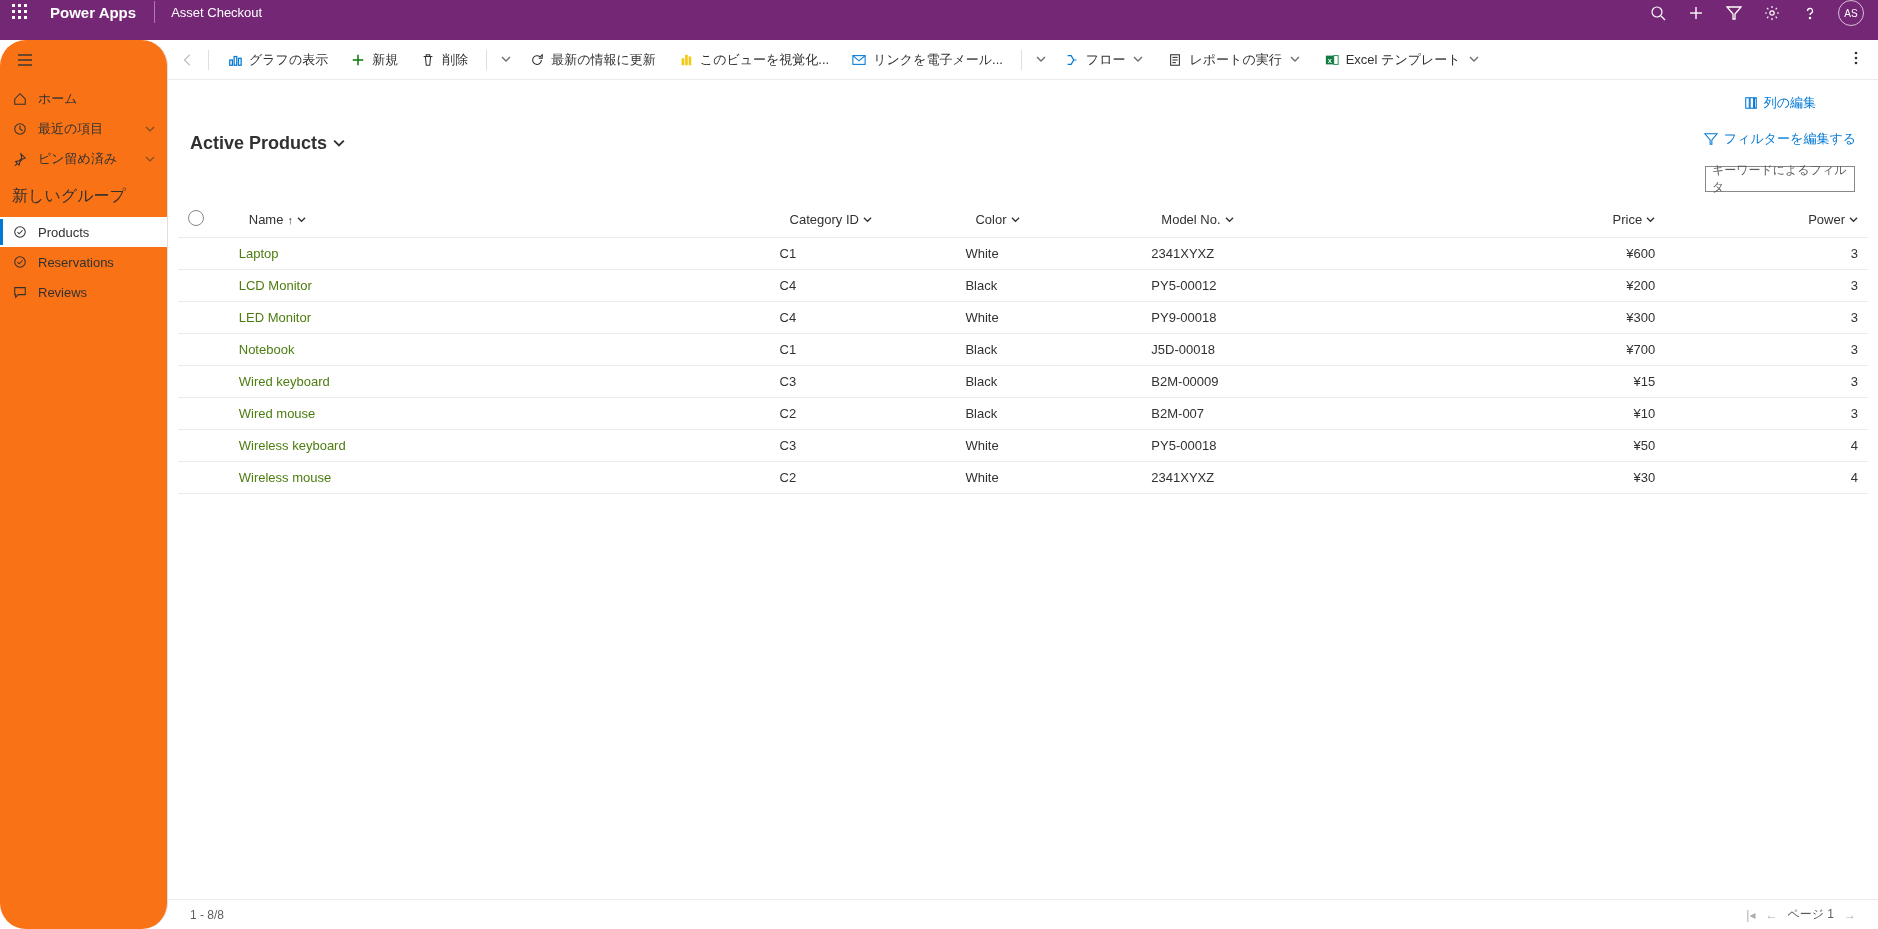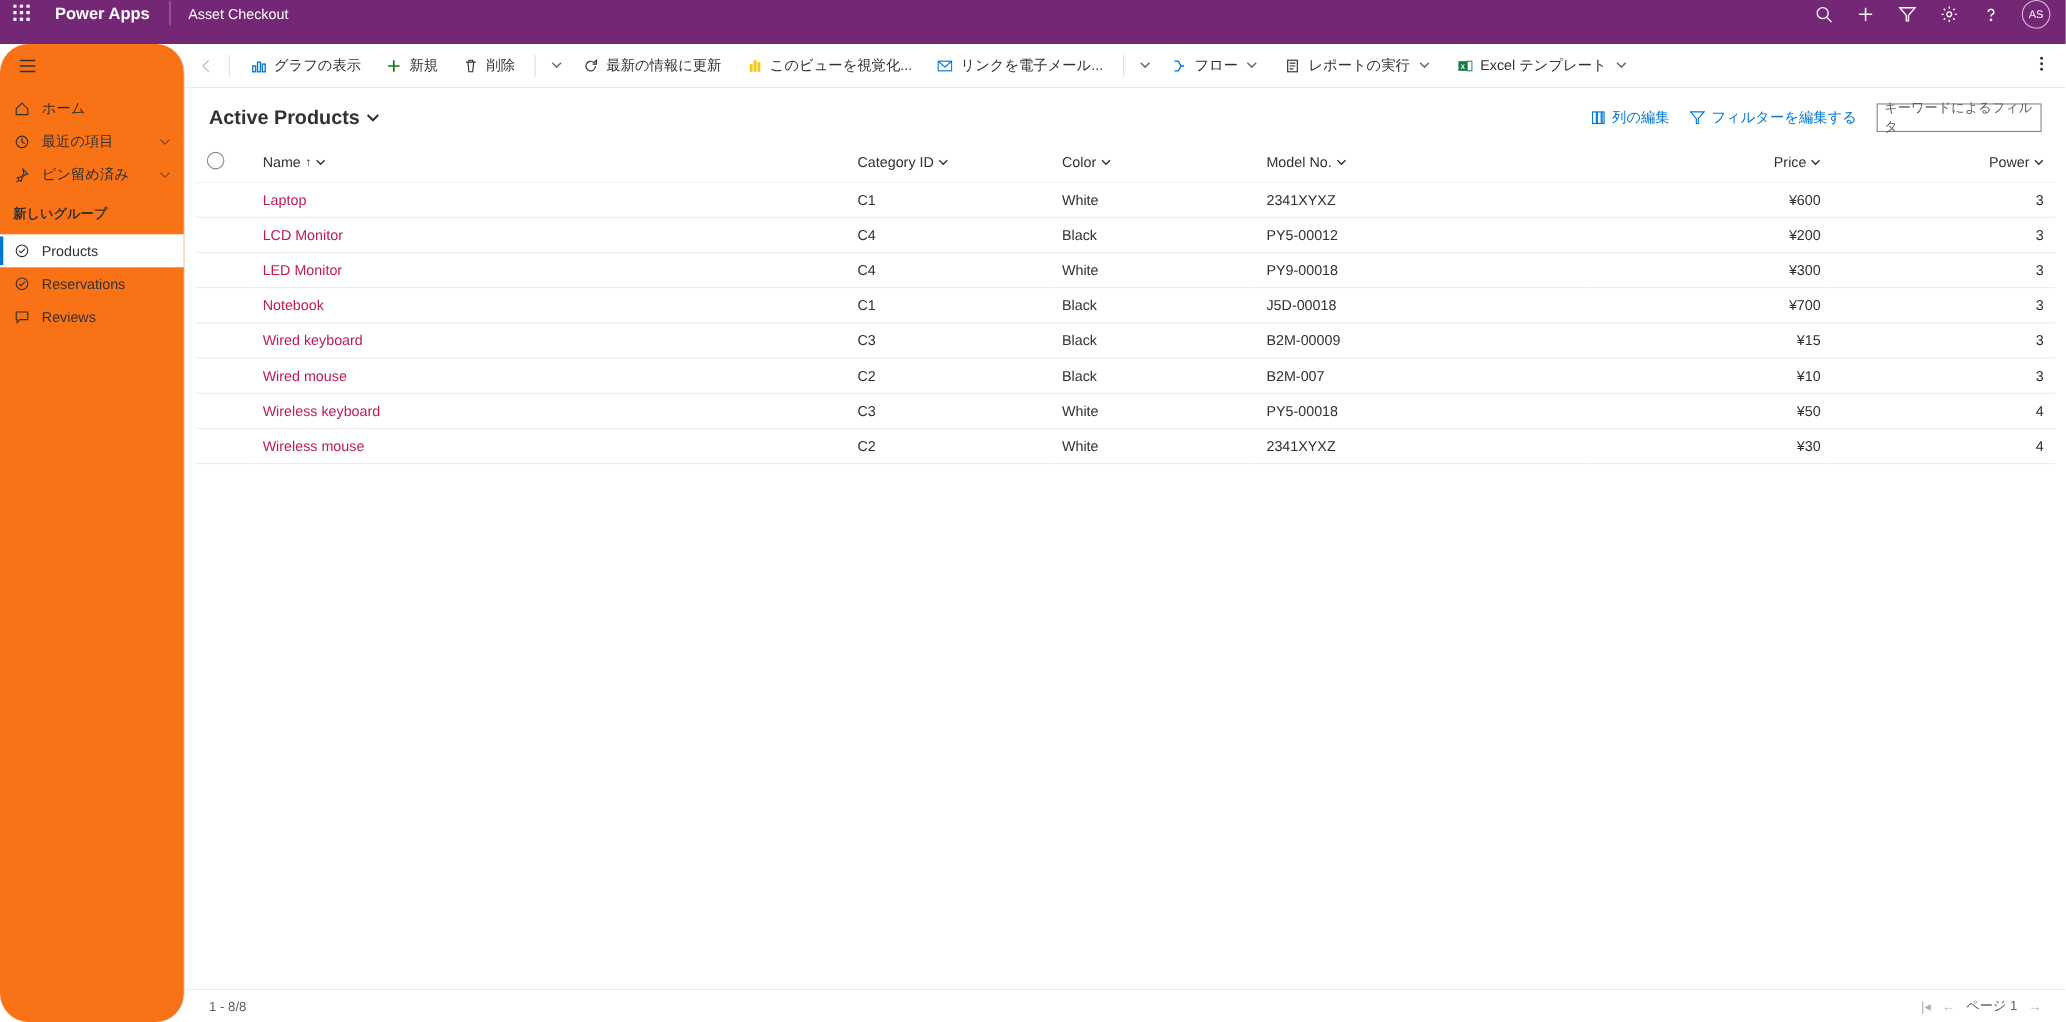--- a/index.html
+++ b/index.html
@@ -23,52 +23,52 @@
 
 
 .sidenav { width: 168px; background: #f97316; border-right: 1px solid #e1dfdd; display: flex; flex-direction: column; border-radius: 26px; }
 .hamwrap { height: 40px; display: flex; align-items: center; padding-left: 16px; }
 .ham { width: 18px; height: 18px; display: flex; align-items: center; justify-content: center; cursor: pointer; }
 .nav-list { padding: 4px 0; }
 .nav-item { height: 30px; display: flex; align-items: center; padding: 0 12px; gap: 10px; cursor: pointer; position: relative; font-size: 13px; }
 .nav-item .chev { margin-left: auto; opacity: 0.6; }
 .nav-item.selected { background: #fff; }
 .nav-item.selected::before { content: ""; position: absolute; left: 0; top: 2px; bottom: 2px; width: 3px; background: #0078d4; }
-.nav-group { padding: 8px 12px 6px; font-size: 12px; font-weight: 700; color: #323130; }
+.nav-group { padding: 8px 12px 6px; font-size: 16px; font-weight: 400; color: #323130; }
 .nav-icon { width: 16px; height: 16px; display: flex; align-items: center; justify-content: center; }
 
 
 .content { flex: 1; display: flex; flex-direction: column; overflow: hidden; }
 
 
 .cmdbar { height: 40px; border-bottom: 1px solid #edebe9; display: flex; align-items: center; padding: 0 12px; gap: 10px; font-size: 13px; color: #323130; }
 .cmdbtn { display: flex; align-items: center; gap: 6px; padding: 4px 6px; cursor: pointer; white-space: nowrap; }
 .cmdsep { width: 1px; height: 20px; background: #e1dfdd; margin: 0 2px; }
 .cmd-chev { opacity: 0.7; padding: 0 2px; cursor: pointer; }
 .cmd-icon { width: 16px; height: 16px; display: flex; align-items: center; justify-content: center; }
 .cmd-green { color: #107c10; }
 .cmd-mail svg { color: #0078d4; }
 .overflow-btn { margin-left: auto; cursor: pointer; padding: 4px 8px; }
 
 
 .viewhdr { display: flex; align-items: center; padding: 14px 22px 10px; gap: 14px; }
 .viewtitle { font-size: 18px; font-weight: 600; display: flex; align-items: center; gap: 6px; cursor: pointer; }
-.viewhdr-right { margin-left: auto; display: flex; align-items: center; gap: 18px; }
+.viewhdr-right { margin-left: auto; display: flex; align-items: center; gap: 18px; flex-direction: column; }
 .linkbtn { display: flex; align-items: center; gap: 6px; cursor: pointer; color: #0078d4; font-size: 13px; }
 .filterbox { border: 1px solid #8a8886; height: 26px; width: 150px; display: flex; align-items: center; padding: 0 6px; color: #605e5c; font-size: 12px; }
 
 
 .gridwrap { flex: 1; overflow: auto; padding: 0 10px; }
 table.grid { width: 100%; border-collapse: collapse; }
 table.grid th, table.grid td { text-align: left; padding: 8px 10px; border-bottom: 1px solid #edebe9; font-size: 13px; }
 table.grid th { color: #323130; font-weight: 400; position: sticky; top: 0; background: #fff; }
 .col-sel { width: 34px; }
 .sel-circle { width: 16px; height: 16px; border: 1px solid #8a8886; border-radius: 50%; display: inline-block; }
-.name-link { color: #be185d; cursor: pointer; }
-.th-inner { display: inline-flex; align-items: center; gap: 4px; cursor: pointer; }
+.name-link { color: #4d7c0f; cursor: pointer; }
+.th-inner { display: inline-flex; align-items: center; gap: 4px; cursor: pointer; margin-left: 10px; }
 .sort-arrow { font-size: 11px; }
 .col-right { text-align: right !important; }
 
 
 .footer { height: 30px; border-top: 1px solid #edebe9; display: flex; align-items: center; padding: 5px 22px; font-size: 12px; color: #605e5c; justify-content: space-between; }
 .pager { display: flex; align-items: center; gap: 10px; }
 .pager .pgbtn { cursor: pointer; opacity: 0.5; }
 </style>
 </head>
 <body>

